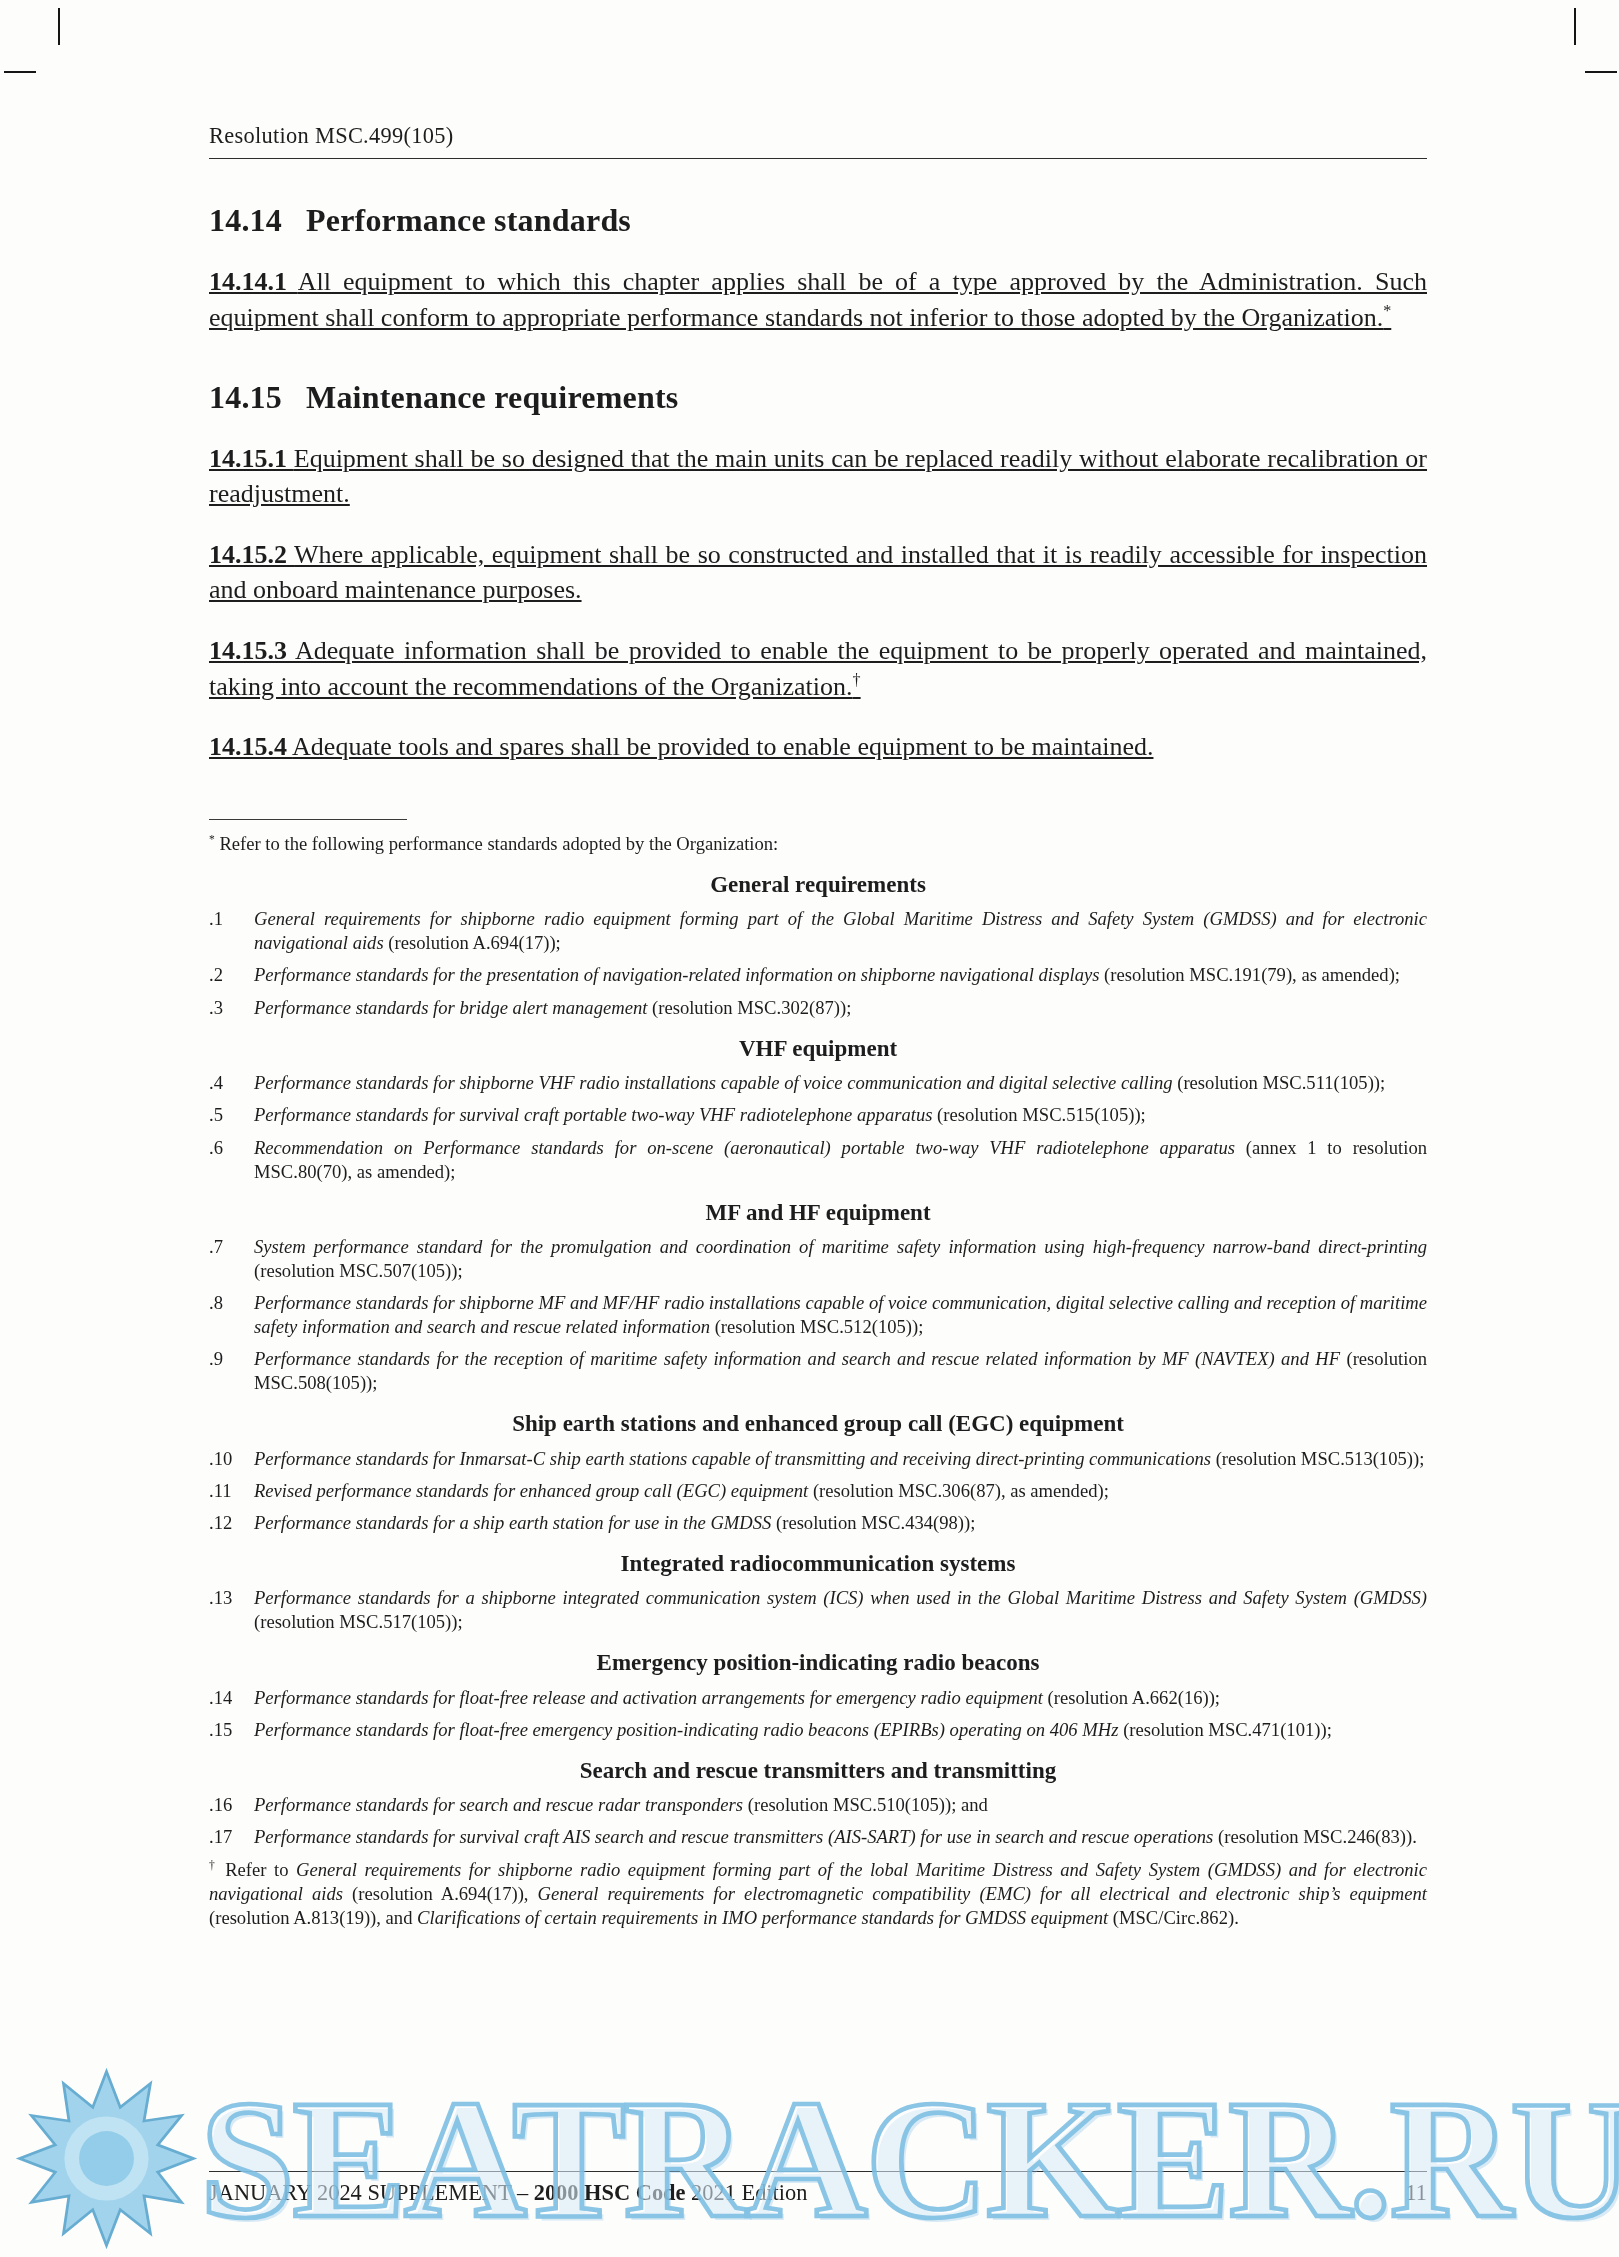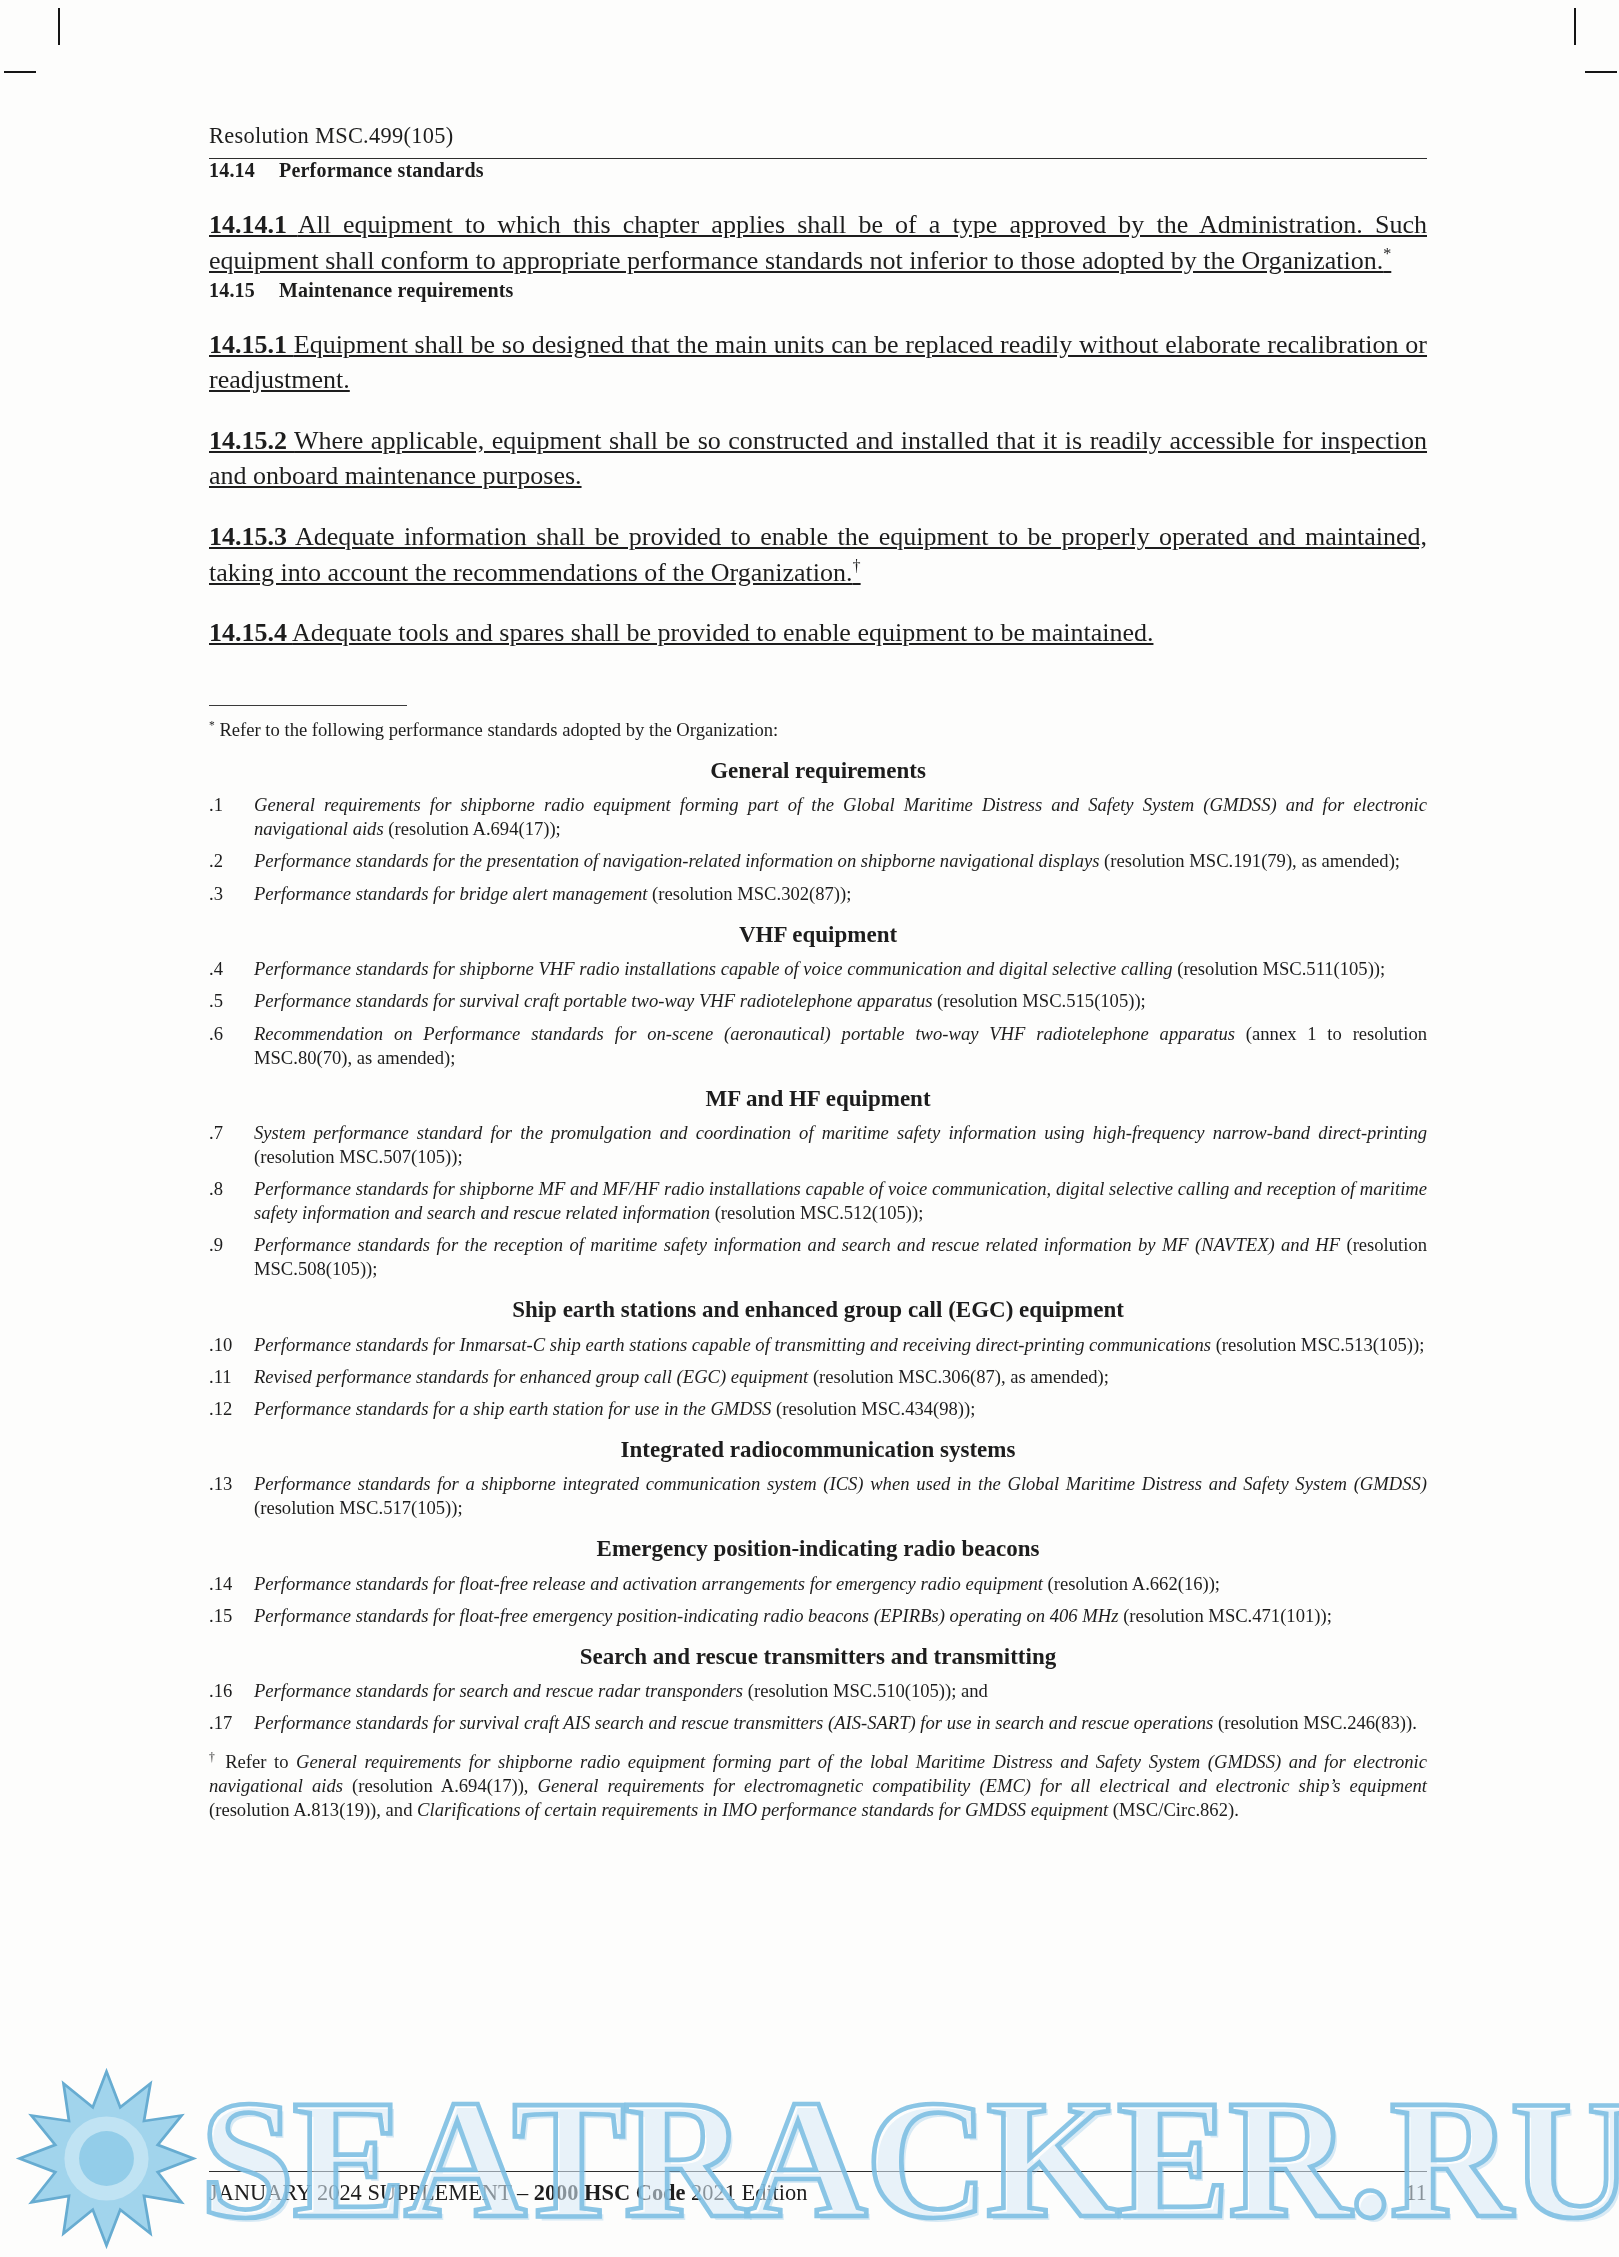--- a/index.html
+++ b/index.html
@@ -12,36 +12,36 @@
   .crop.tl-v { left:58px;  top:7.5px;  width:1.9px;  height:37px; }
   .crop.tl-h { left:3.7px;   top:71px; width:32px; height:1.9px; }
   .crop.tr-v { left:1574px; top:7.5px; width:1.9px;  height:37px; }
   .crop.tr-h { right:1.9px;  top:71px; width:32px; height:1.9px; }
 
   .content { margin:0 192px 0 209px; }
 
   .doc-header { padding-top:123px; text-align:left; font-size:22.4px; letter-spacing:0.3px; }
   .header-rule { border-top:1.9px solid #2d2d2d; margin-top:9.3px; }
 
-  h1.section { font-size:20px; font-weight:bold; letter-spacing:0.2px; }
+  h1.section { margin-top:43px; font-size:32px; font-weight:bold; letter-spacing:0.2px; }
   .sec-title { margin-left:24px; }
 
   p.body { margin-top:25px; font-size:26px; line-height:1.37; text-align:justify;text-decoration:underline; }
   .par-num { font-weight:bold; }
   sup { font-size:62%; vertical-align:super; line-height:0; }
 
   .footnotes { margin-top:54px; font-size:18.6px; line-height:1.29; }
   .fn-rule { width:198px; border-top:1.9px solid #3a3a3a; margin-bottom:12px; }
   .fn-intro { margin-bottom:9.3px; }
   .fn-group-heading { font-weight:bold; margin:14px 0 7.5px 0; font-size:23px;text-align:center; }
   .fn-item { display:flex; margin-bottom:8.4px; }
   .fn-num { flex:0 0 45px; }
   .fn-body { flex:1; text-align:justify; }
   .fn-body i { font-style:italic; }
-  .fn-dagger { margin-top:15px; text-align:justify; }
+  .fn-dagger { margin-top:8px; text-align:justify; }
   .seg-i { font-style:italic; }
 
   .doc-footer {
     position:absolute; left:209px; right:192px; bottom:52px;
     border-top:1.9px solid #2d2d2d; padding-top:8px;
     display:flex; justify-content:space-between; font-size:22.4px;
   }
   .footer-bold { font-weight:bold; }
 
   .watermark {

